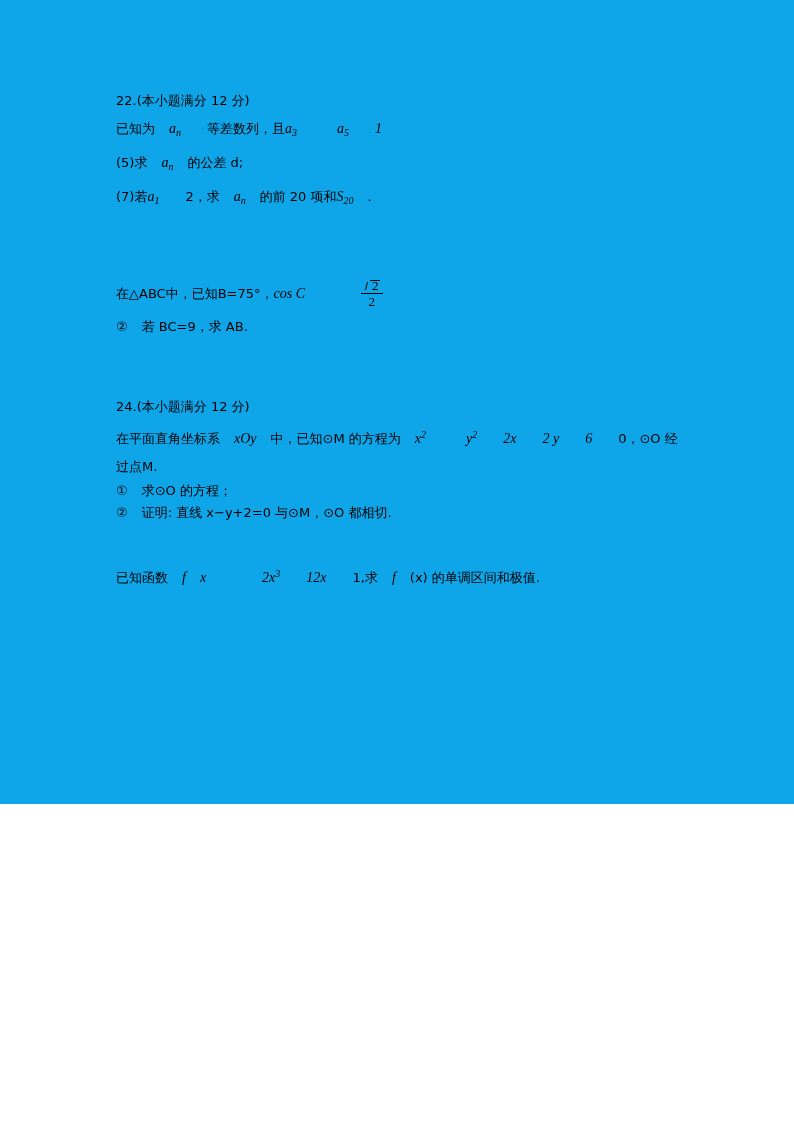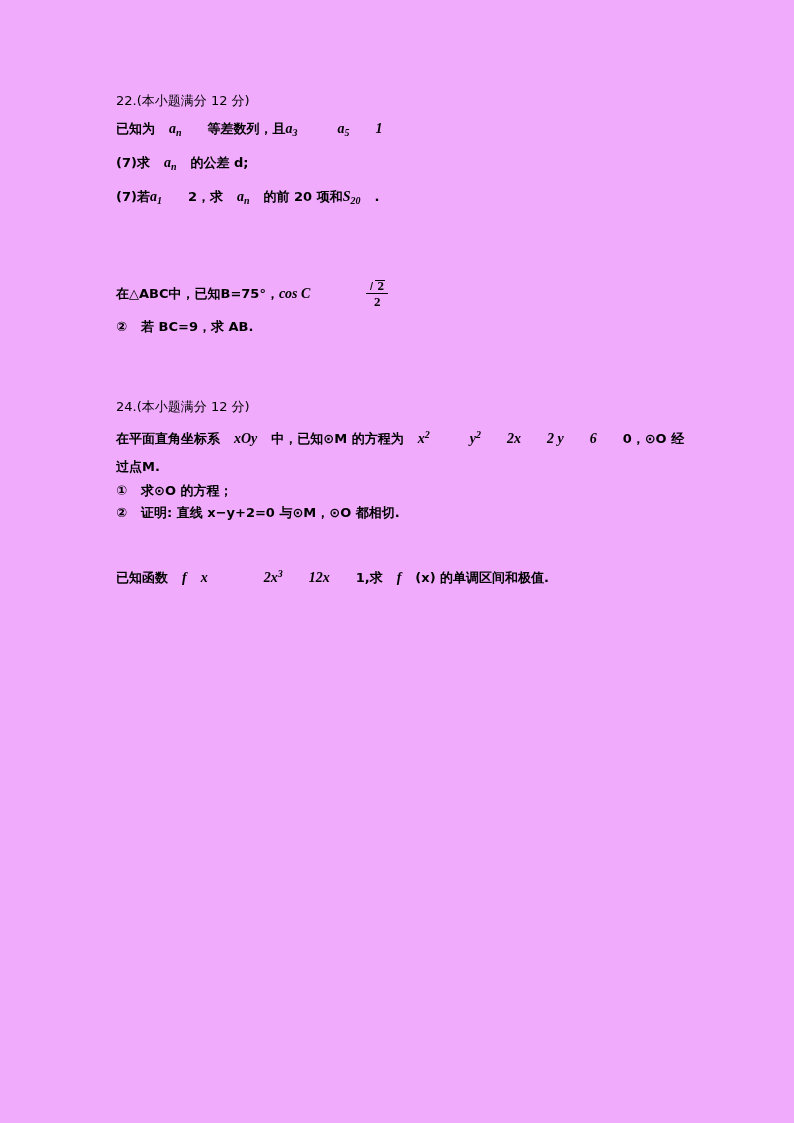--- a/index.html
+++ b/index.html
@@ -12,37 +12,36 @@
     height: 1123px;
     font-family: "Liberation Serif", serif;
     color: #000000;
     position: relative;
     overflow: hidden;
   }
   .page {
     position: absolute;
     left: 0; top: 0;
     width: 794px;
-    height: 1123px;
-    background: #f0abfc;
+    height: 804px;
+    background: #0ea5e9;
   }
   .content {
     position: absolute;
     left: 116px;
     top: 88px;
     width: 580px;
   }
   .prob {
     margin-bottom: 0;
   }
   .line {
     font-size: 13.5px;
     line-height: 30px;
     white-space: nowrap;
-    font-weight: bold;
   }
   .title-line {
     font-size: 13.5px;
     line-height: 26px;
   }
   .cn {
     font-family: "DejaVu Sans", "Liberation Sans", sans-serif;
     font-size: 13px;
   }
   .ital {
@@ -130,21 +129,21 @@
 
 <div class="page">
   <div class="content">
 
     <div class="prob">
       <div class="title-line cn">22.(本小题满分 12 分)</div>
       <div class="line">
         <span class="cn">已知为</span><span class="gap-s"></span><span class="ital">a<span class="sub">n</span></span><span class="gap-m"></span><span class="cn">等差数列，且</span><span class="ital">a<span class="sub">3</span></span><span class="gap-l"></span><span class="ital">a<span class="sub">5</span></span><span class="gap-m"></span><span class="ital">1</span>
       </div>
       <div class="line">
-        <span class="cn">(7)求</span><span class="gap-s"></span><span class="ital">a<span class="sub">n</span></span><span class="gap-s"></span><span class="cn">的公差 d;</span>
+        <span class="cn">(5)求</span><span class="gap-s"></span><span class="ital">a<span class="sub">n</span></span><span class="gap-s"></span><span class="cn">的公差 d;</span>
       </div>
       <div class="line">
         <span class="cn">(7)若</span><span class="ital">a<span class="sub">1</span></span><span class="gap-m"></span><span class="cn">2，求</span><span class="gap-s"></span><span class="ital">a<span class="sub">n</span></span><span class="gap-s"></span><span class="cn">的前 20 项和</span><span class="ital">S<span class="sub">20</span></span><span class="gap-s"></span><span class="cn">.</span>
       </div>
     </div>
 
     <div class="spacer-22"></div>
 
     <div class="prob">
       <div class="line" style="line-height:44px;">

